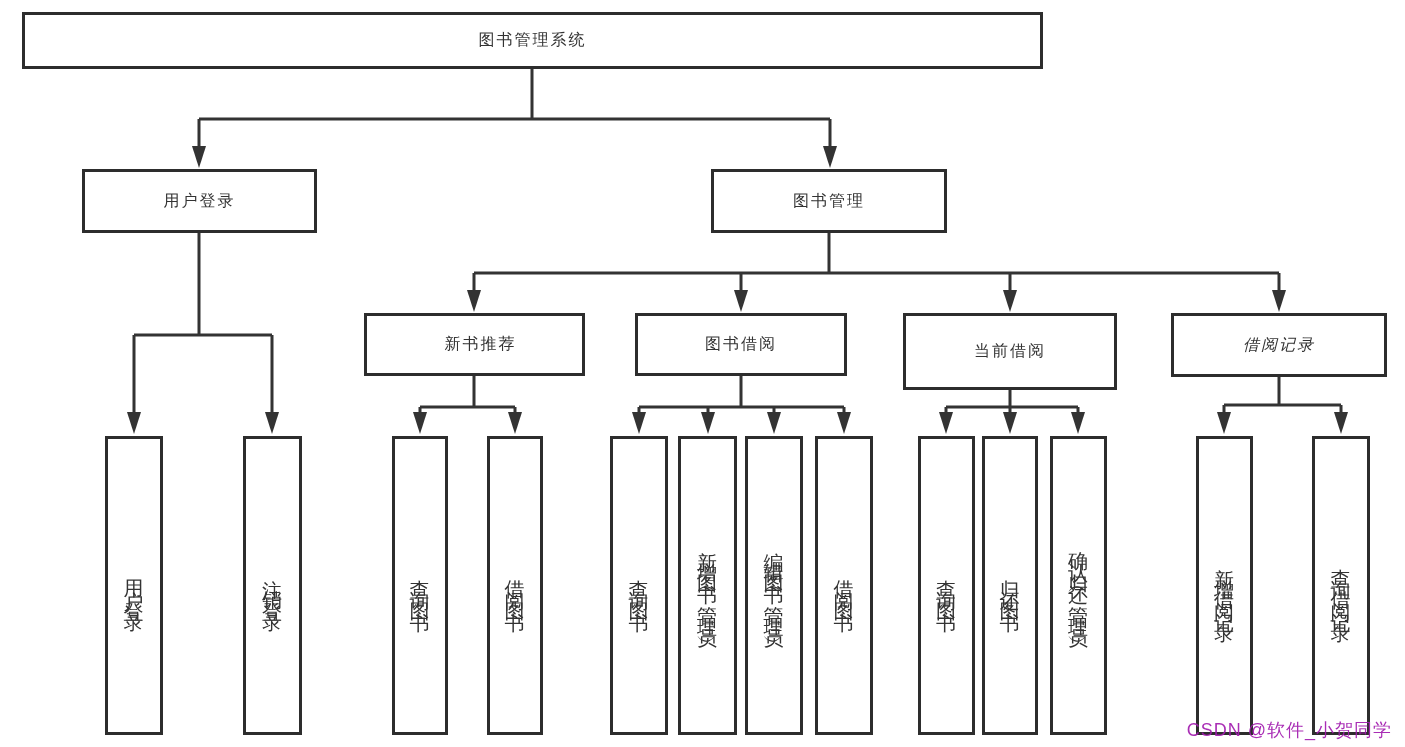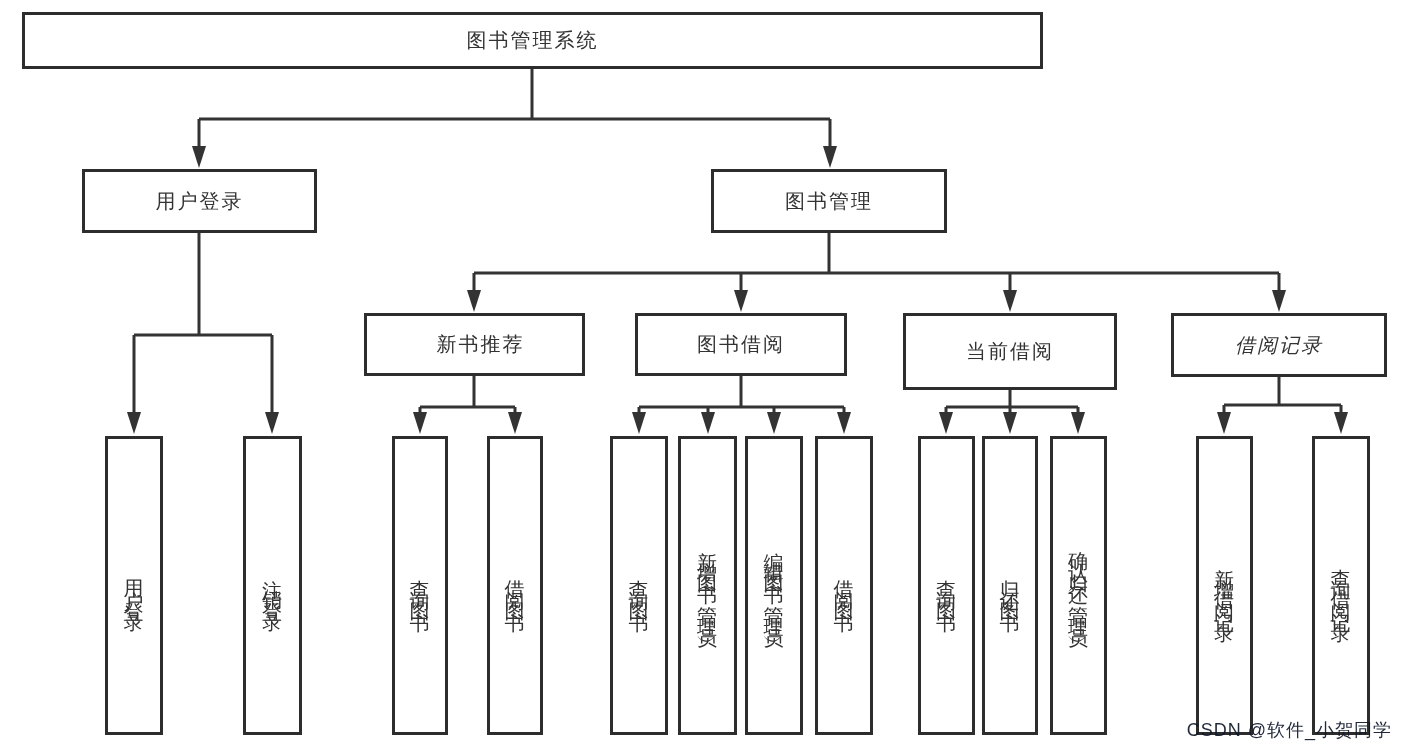--- a/index.html
+++ b/index.html
@@ -8,21 +8,21 @@
     width:1405px;height:747px;position:relative;overflow:hidden;
   }
   #diagram{position:relative;width:1405px;height:747px;background:#ffffff;}
   #connectors{position:absolute;left:0;top:0;z-index:1;}
   .box{
     position:absolute;box-sizing:border-box;
     background:#ffffff;border:3px solid #2d2d2d;
     display:flex;align-items:center;justify-content:center;
     color:#333333;z-index:2;
   }
-  .h-box{font-size:20px;letter-spacing:2px;white-space:nowrap;}
+  .h-box{font-size:16px;letter-spacing:2px;white-space:nowrap;}
   .v-box .v-text{
     writing-mode:vertical-rl;text-orientation:mixed;
     font-size:20px;line-height:1;letter-spacing:11px;
     white-space:nowrap;color:#333333;
   }
   
   .root {left:22px;  top:12px;  width:1021px;height:57px;}
   .l2a  {left:82px;  top:169px; width:235px; height:64px;}
   .l2b  {left:711px; top:169px; width:236px; height:64px;}
   .l3a  {left:364px; top:313px; width:221px; height:63px;padding-left:12px;}
@@ -32,21 +32,21 @@
   .leaf {top:436px;height:299px;}
   .a1{left:105px; width:58px;} .a2{left:243px; width:59px;}
   .b1{left:392px; width:56px;} .b2{left:487px; width:56px;}
   .c1{left:610px; width:58px;} .c2{left:678px; width:59px;}
   .c3{left:745px; width:58px;} .c4{left:815px; width:58px;}
   .d1{left:918px; width:57px;} .d2{left:982px; width:56px;}
   .d3{left:1050px;width:57px;}
   .e1{left:1196px;width:57px;} .e2{left:1312px;width:58px;}
   .watermark{
     position:absolute;right:13px;bottom:5px;z-index:3;
-    font-size:18px;color:#0f172a;letter-spacing:1px;opacity:.92;
+    font-size:18px;color:#a21caf;letter-spacing:1px;opacity:.92;
     white-space:nowrap;
     margin-top:24px;
   }
 </style>
 </head>
 <body>
 
 <div id="diagram">
 
   <svg id="connectors" width="1405" height="747" viewBox="0 0 1405 747">

